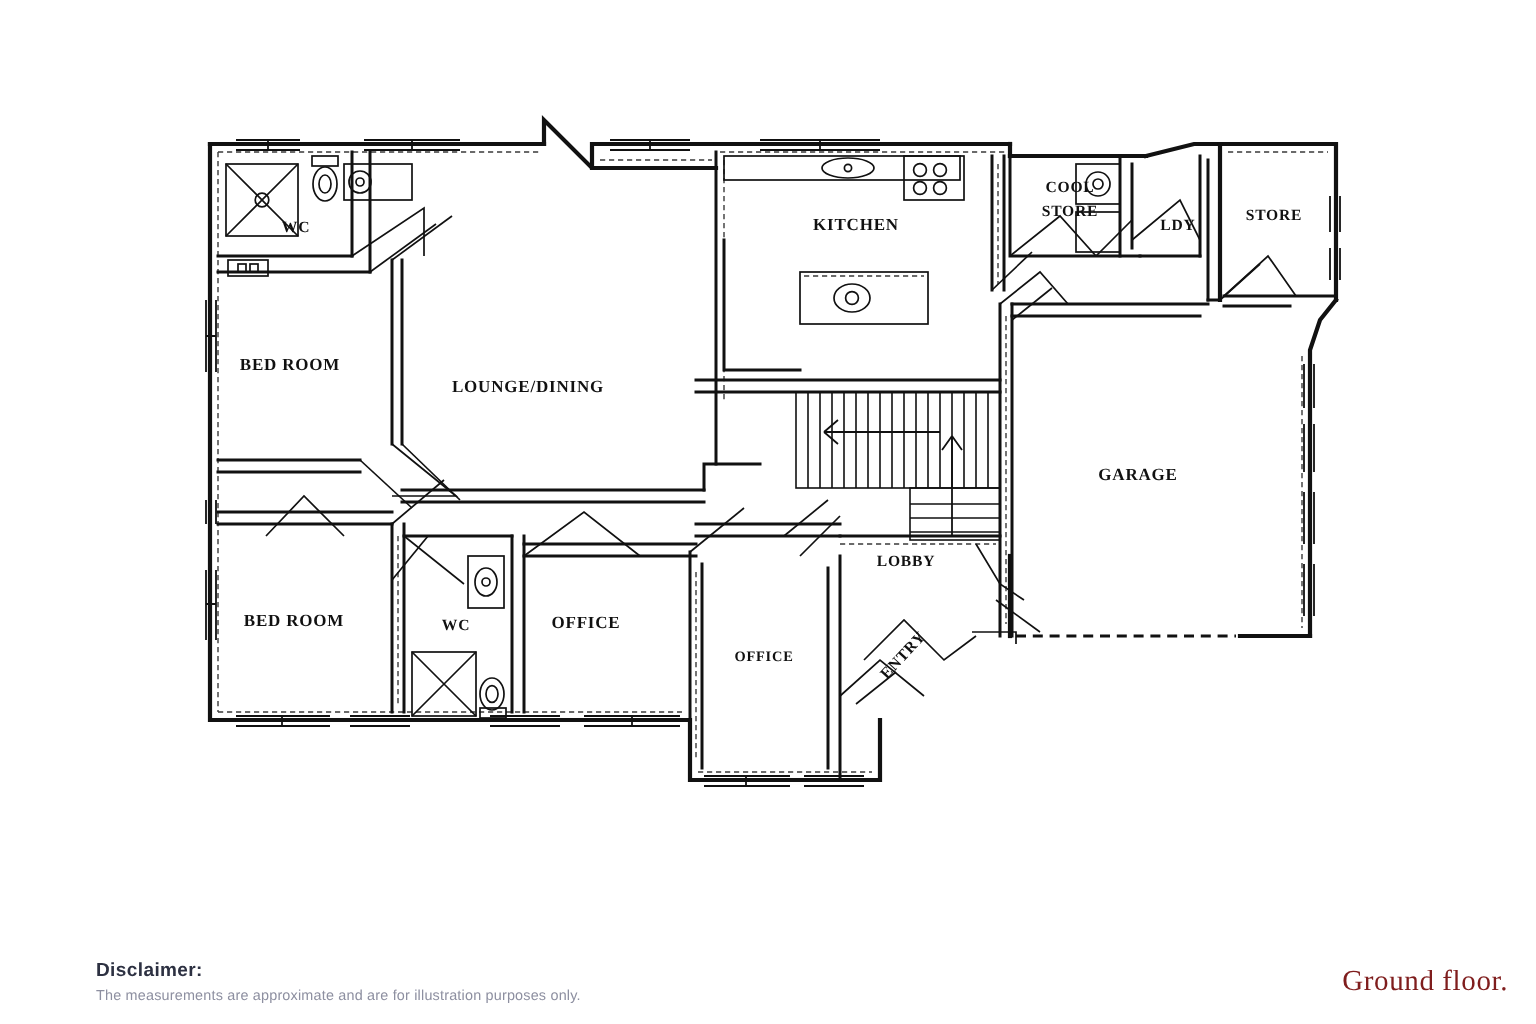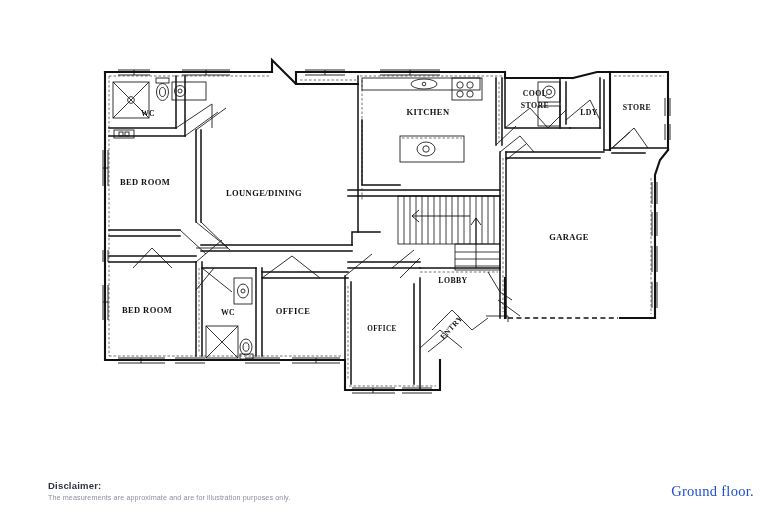--- a/index.html
+++ b/index.html
@@ -117,21 +117,21 @@
     margin: 0;
     line-height: 1.5;
     letter-spacing: 0.1px;
   }
   #ground-floor-caption {
     position: absolute;
     right: 14px;
     bottom: 12px;
     font-family: "Liberation Serif", serif;
     font-size: 14.5px;
-    color: #1d4ed8;
+    color: #7f1d1d;
     letter-spacing: 0.3px;
   }
 </style>
 </head>
 <body>
 
 <svg id="plan-canvas" viewBox="0 0 768 512">
 
   <g>
 

